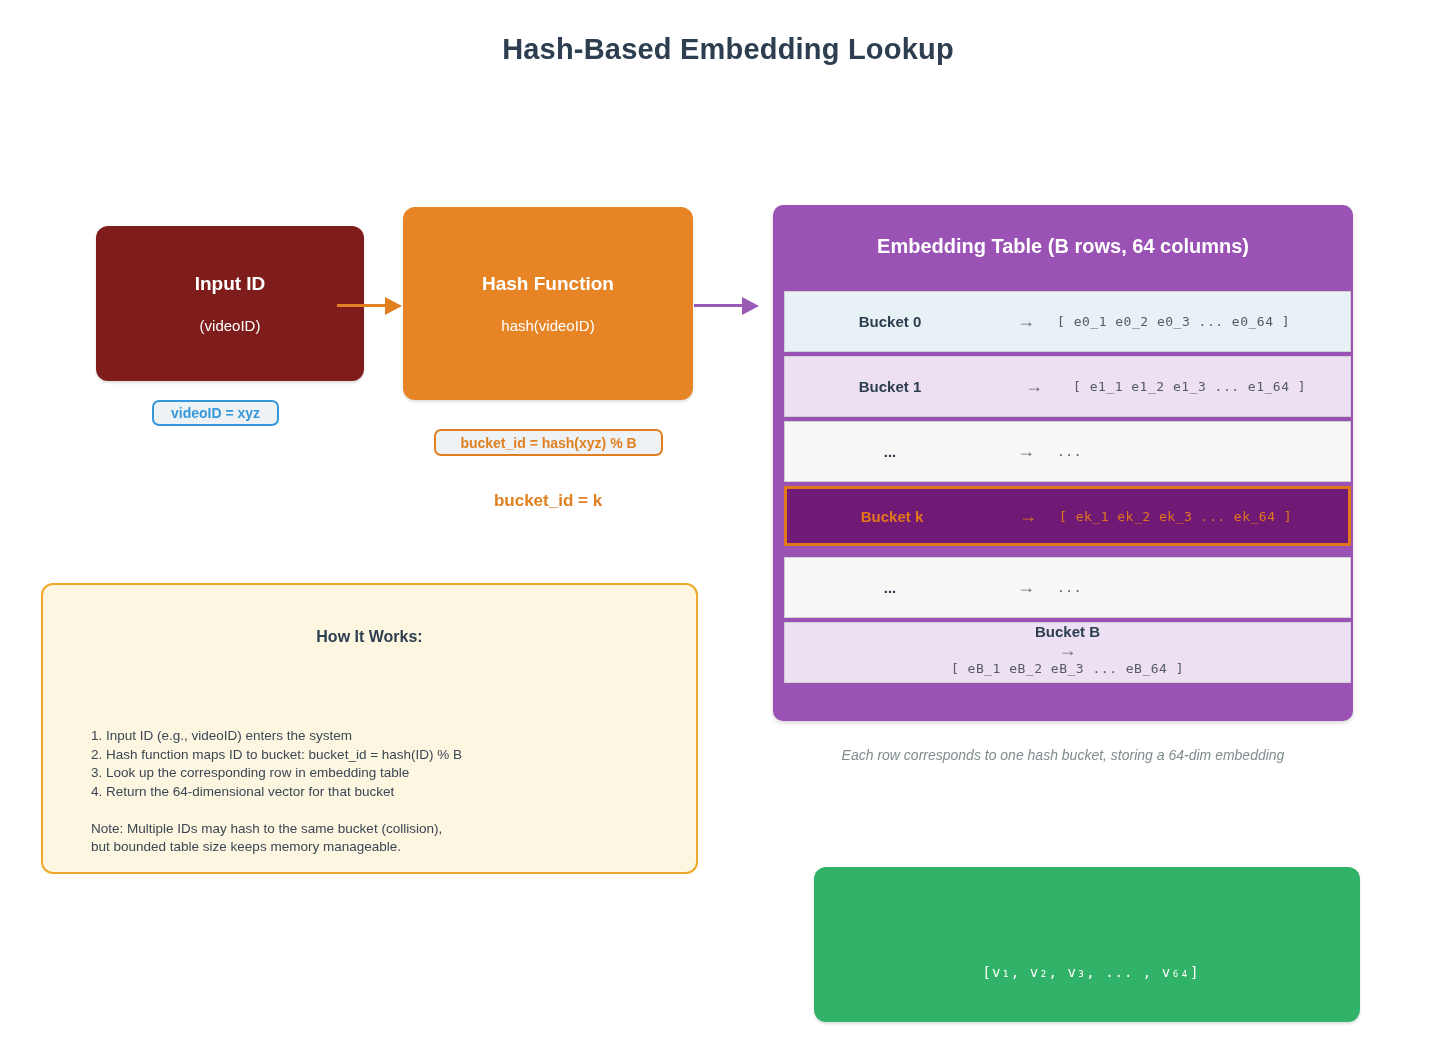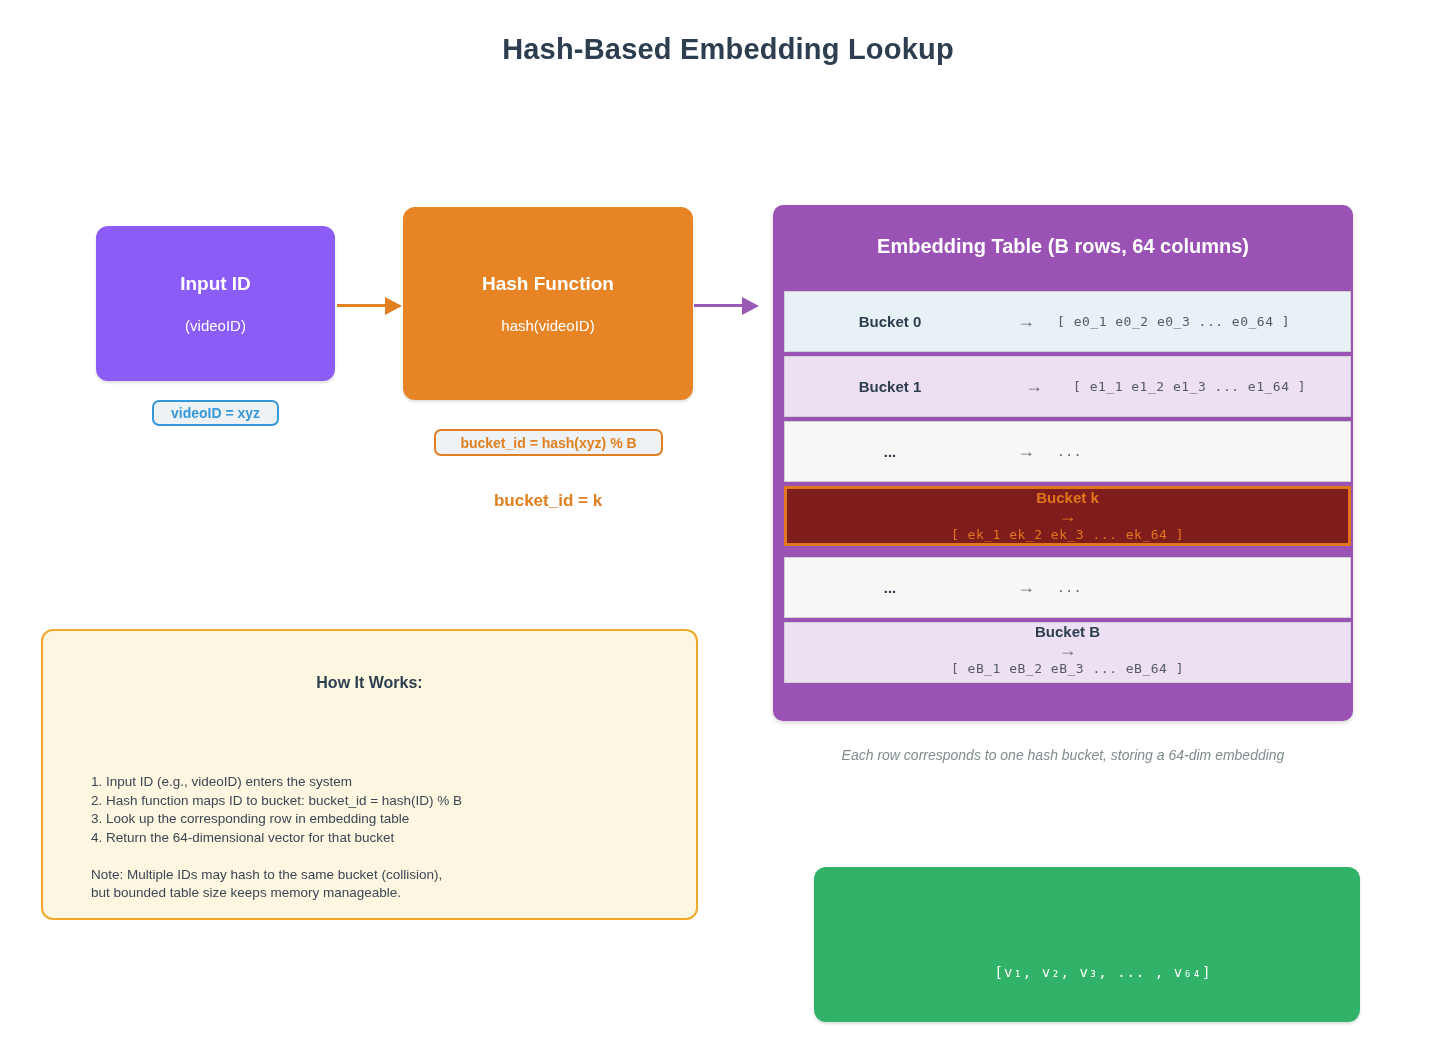--- a/index.html
+++ b/index.html
@@ -51,22 +51,22 @@
     line-height: 1.2;
   }
   .flowbox .fb-sub {
     color: #ffffff;
     font-size: 15px;
     margin-top: 22px;
   }
 
   #box-input {
     left: 96px; top: 226px;
-    width: 239px; height: 155px;
-    background: #8b5cf6;
+    width: 268px; height: 155px;
+    background: #7f1d1d;
   }
   #box-hash {
     left: 403px; top: 207px;
     width: 290px; height: 193px;
     background: #e78426;
   }
   #box-hash .fb-sub { }
 
   
   .arrow-line {
@@ -187,21 +187,21 @@
     width: 580px;
     text-align: center;
     font-style: italic;
     font-size: 14px;
     color: #7f8c8d;
   }
 
   
   #how-it-works {
     position: absolute;
-    left: 41px; top: 629px;
+    left: 41px; top: 583px;
     width: 657px; height: 291px;
     box-sizing: border-box;
     background: #fdf6e0;
     border: 2px solid #f0a828;
     border-radius: 12px;
   }
   #hiw-title {
     position: absolute;
     left: 0; top: 43px;
     width: 653px;
@@ -233,21 +233,21 @@
     position: absolute;
     left: 0; top: 50px;
     width: 546px;
     text-align: center;
     color: #ffffff;
     font-weight: bold;
     font-size: 19px;
   }
   #output-vector {
     position: absolute;
-    left: 16px; top: 97px;
+    left: 4px; top: 97px;
     width: 546px;
     text-align: center;
     color: #ffffff;
     font-family: "DejaVu Sans Mono", monospace;
     font-size: 14px;
     letter-spacing: 1px;
   }
 </style>
 </head>
 <body>
@@ -286,21 +286,21 @@
         <div class="trow" style="background: rgb(236, 224, 242); gap: 8px;">
           <div class="r-label">Bucket 1</div>
           <div class="r-arrow">→</div>
           <div class="r-vec">[ e1_1  e1_2  e1_3  ...  e1_64 ]</div>
         </div>
         <div class="trow" style="background: rgb(247, 247, 247);">
           <div class="r-label">...</div>
           <div class="r-arrow">→</div>
           <div class="r-vec">...</div>
         </div>
-        <div class="trow highlight" style="background: #7f1d1d; flex-direction: column;">
+        <div class="trow highlight" style="background: #701a75;">
           <div class="r-label">Bucket k</div>
           <div class="r-arrow">→</div>
           <div class="r-vec">[ ek_1  ek_2  ek_3  ...  ek_64 ]</div>
         </div>
         <div class="trow" style="background: rgb(247, 247, 247);">
           <div class="r-label">...</div>
           <div class="r-arrow">→</div>
           <div class="r-vec">...</div>
         </div>
         <div class="trow" style="background: rgb(236, 224, 242); flex-direction: column;">

